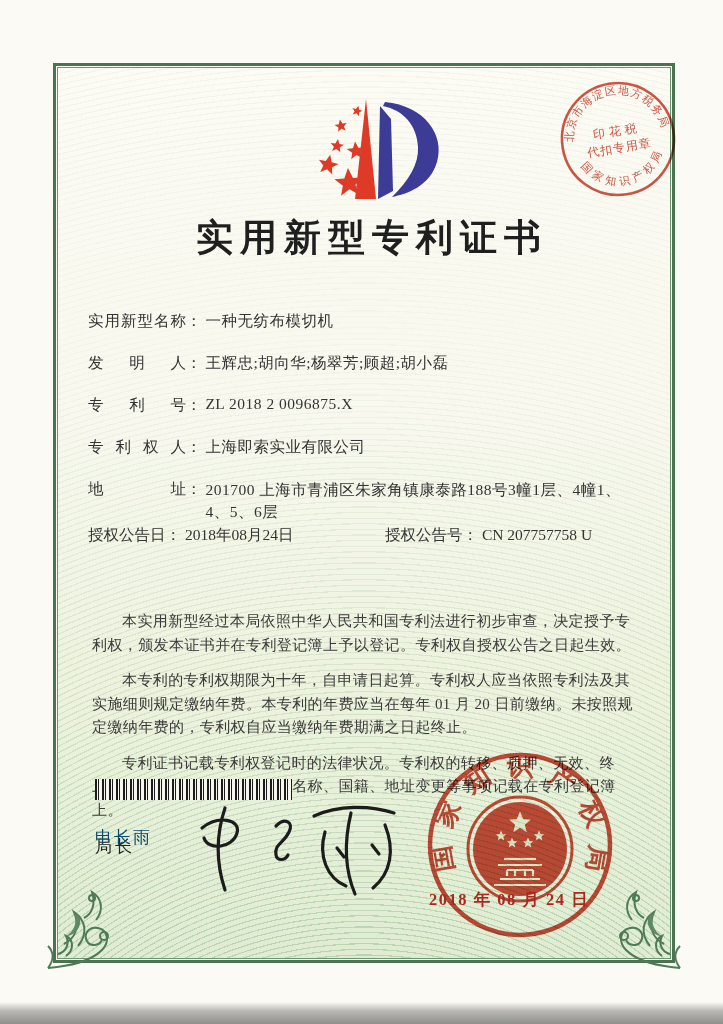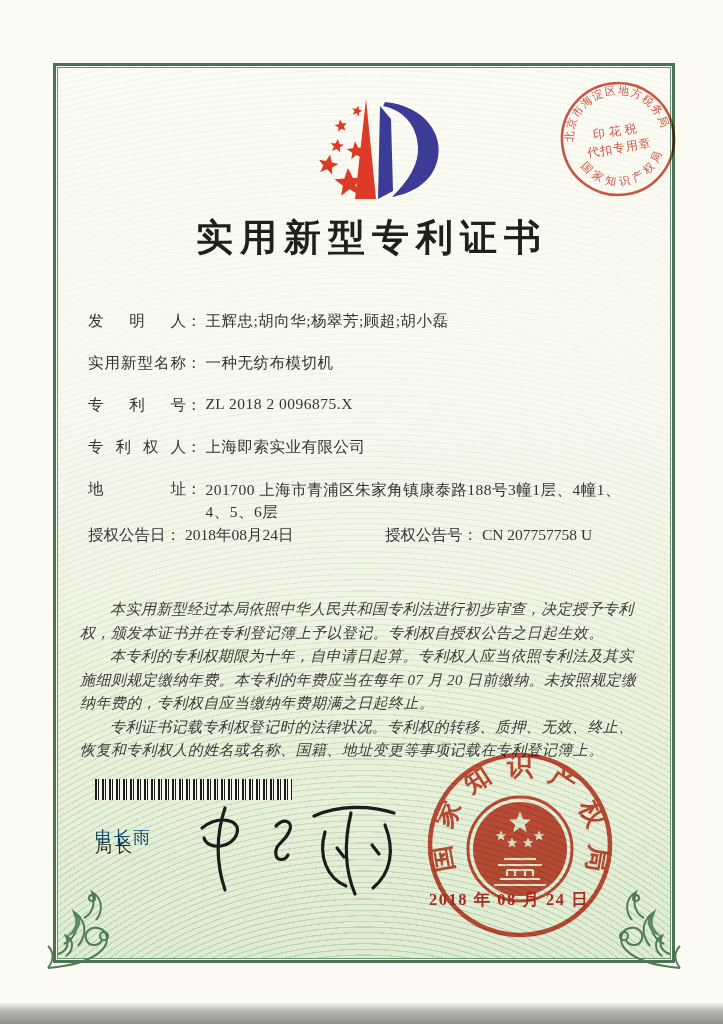--- a/index.html
+++ b/index.html
@@ -29,21 +29,21 @@
   .frow{height:42px;}
   .frow.addr{height:46px;font-family:Liberation Serif, serif;}
   .flabel{display:inline-block;width:98px;text-align:justify;text-align-last:justify;vertical-align:top;}
   .fcolon{vertical-align:top;}
   .fvalue{display:inline-block;vertical-align:top;letter-spacing:.5px;}
   .addr .fvalue{width:438px;line-height:22px;}
   .grant{position:relative;}
   .grant-no{position:absolute;left:297px;top:0;white-space:nowrap;}
   
   .paras{position:absolute;left:80px;top:598px;width:568px;font-size:15px;line-height:23.5px;color:#3a3a3a;}
-  .paras p{margin:0;text-indent:2em;letter-spacing:.4px;font-style:italic;}
+  .paras p{margin:12px;text-indent:2em;letter-spacing:.4px;}
   
   .barcode{position:absolute;left:95px;top:779px;width:197px;height:21px;background:
      repeating-linear-gradient(90deg,#1b1b1b 0 2px,#f6f6ef 2px 3px,#1b1b1b 3px 4px,#f6f6ef 4px 7px,
      #1b1b1b 7px 9px,#f6f6ef 9px 10px,#1b1b1b 10px 11px,#f6f6ef 11px 14px);}
   .sig-title{position:absolute;left:95px;top:835px;font-size:17px;letter-spacing:3px;color:#222;
              font-family:Liberation Mono, monospace;}
   .sig-name{position:absolute;left:95px;top:826px;font-size:17px;letter-spacing:2px;color:#0c4a6e;
             font-family:"Liberation Sans","DejaVu Sans",sans-serif;}
   .signature{position:absolute;left:188px;top:798px;width:218px;height:102px;}
   .stamp-bottom{position:absolute;left:424px;top:749px;width:192px;height:192px;
@@ -130,26 +130,26 @@
         <text x="99.13572833753193" y="86.72287355965435" transform="rotate(304 99.13572833753193 86.72287355965435)" font-size="11" text-anchor="middle" fill="#c8402e">局</text>
       </g>
     <text x="61" y="57" text-anchor="middle" font-size="12" letter-spacing="4" fill="#c8402e">印花税</text>
     <text x="61" y="74" text-anchor="middle" font-size="12" letter-spacing="1" fill="#c8402e">代扣专用章</text>
   </svg>
 
   <div class="title">实用新型专利证书</div>
 
   <div class="fields">
     <div class="frow">
+      <span class="flabel">实用新型名称</span><span class="fcolon">：</span>
+      <span class="fvalue">一种无纺布模切机</span>
+    </div>
+    <div class="frow">
       <span class="flabel">发明人</span><span class="fcolon">：</span>
       <span class="fvalue">王辉忠;胡向华;杨翠芳;顾超;胡小磊</span>
-    </div>
-    <div class="frow">
-      <span class="flabel">实用新型名称</span><span class="fcolon">：</span>
-      <span class="fvalue">一种无纺布模切机</span>
     </div>
     <div class="frow">
       <span class="flabel">专利号</span><span class="fcolon">：</span>
       <span class="fvalue">ZL 2018 2 0096875.X</span>
     </div>
     <div class="frow">
       <span class="flabel">专利权人</span><span class="fcolon">：</span>
       <span class="fvalue">上海即索实业有限公司</span>
     </div>
     <div class="frow addr">
@@ -161,21 +161,21 @@
       <span>2018年08月24日</span>
       <span class="grant-no">
         <span>授权公告号</span><span>：</span>
         <span>CN 207757758 U</span>
       </span>
     </div>
   </div>
 
   <div class="paras">
     <p>本实用新型经过本局依照中华人民共和国专利法进行初步审查，决定授予专利权，颁发本证书并在专利登记簿上予以登记。专利权自授权公告之日起生效。</p>
-    <p>本专利的专利权期限为十年，自申请日起算。专利权人应当依照专利法及其实施细则规定缴纳年费。本专利的年费应当在每年 07 月 20 日前缴纳。未按照规定缴纳年费的，专利权自应当缴纳年费期满之日起终止。</p>
+    <p>本专利的专利权期限为十年，自申请日起算。专利权人应当依照专利法及其实施细则规定缴纳年费。本专利的年费应当在每年 01 月 20 日前缴纳。未按照规定缴纳年费的，专利权自应当缴纳年费期满之日起终止。</p>
     <p>专利证书记载专利权登记时的法律状况。专利权的转移、质押、无效、终止、恢复和专利权人的姓名或名称、国籍、地址变更等事项记载在专利登记簿上。</p>
   </div>
 
   <div class="barcode"></div>
 
   <div class="sig-title">局长</div>
   <div class="sig-name">申长雨</div>
   <svg class="signature" viewBox="0 0 218 102">
     <g fill="none" stroke="#1c1c1c" stroke-width="3.2" stroke-linecap="round">
       <path d="M37,10 C29,34 27,62 37,92"></path>

